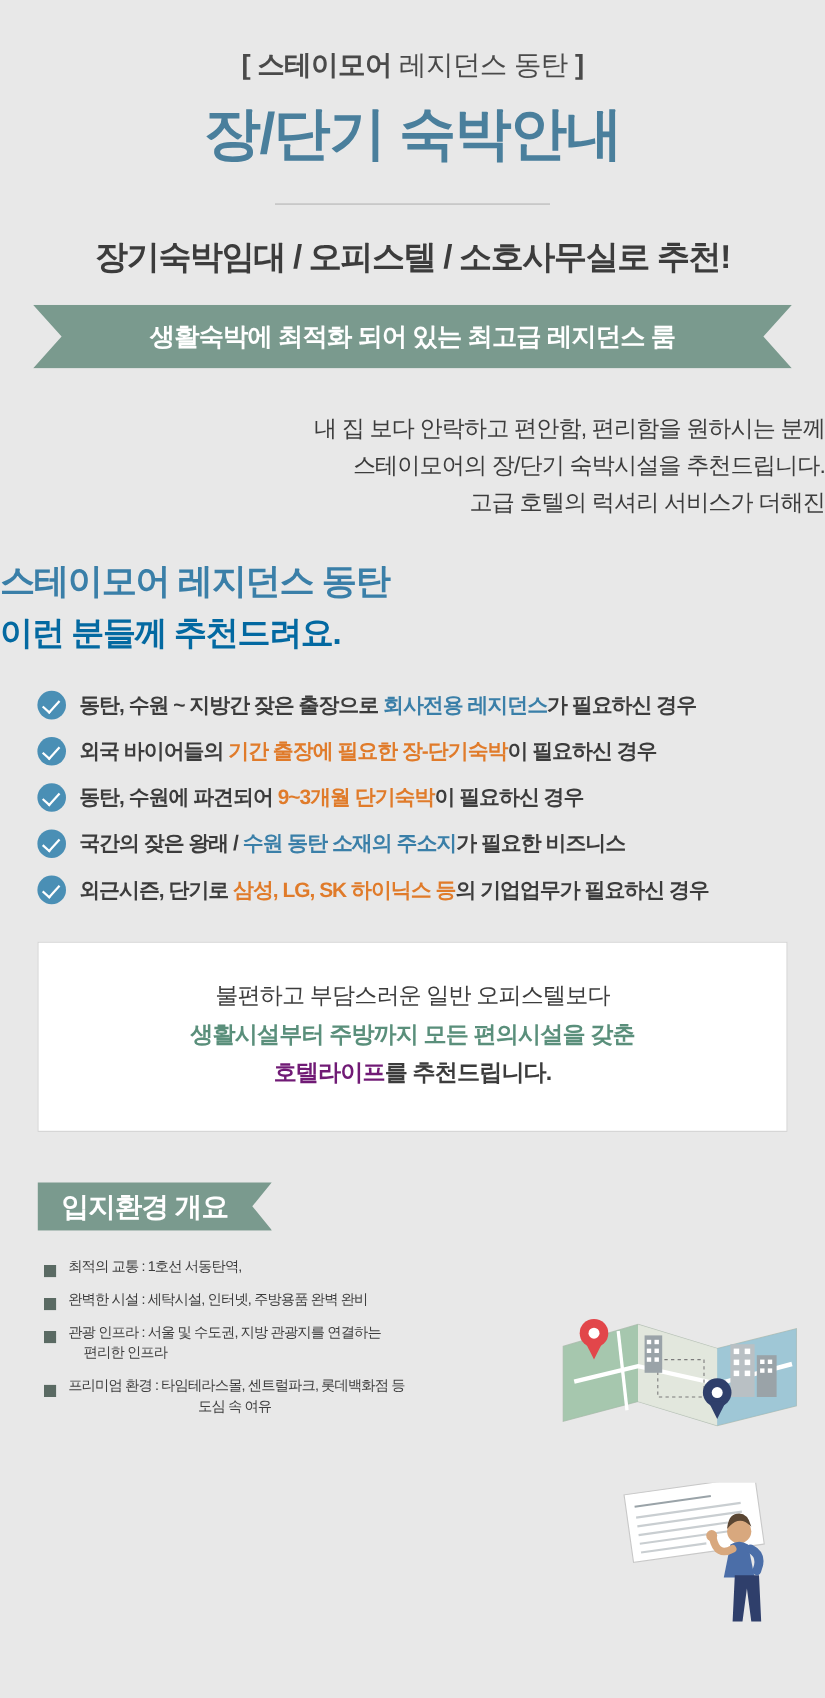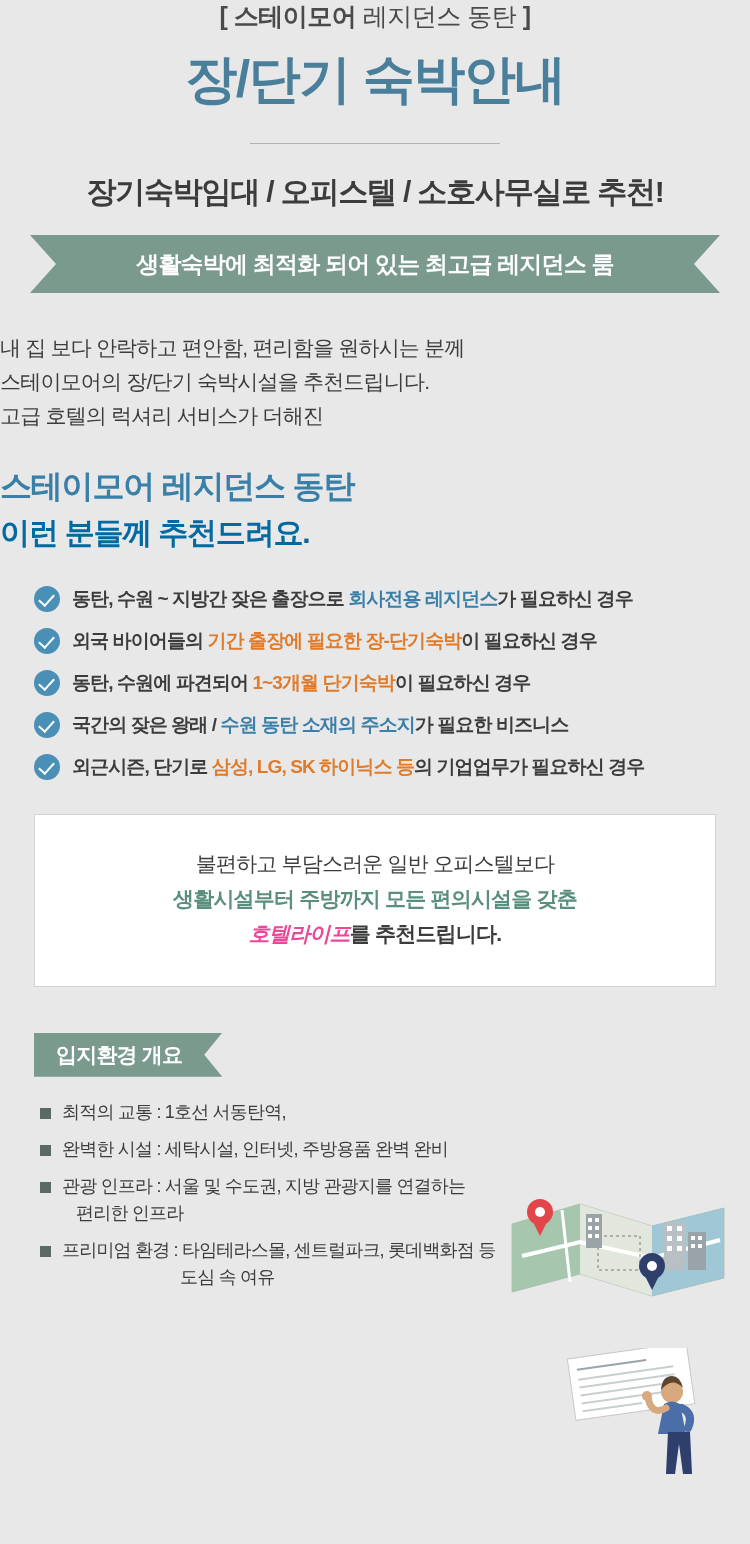--- a/index.html
+++ b/index.html
@@ -8,21 +8,21 @@
     width: 750px;
     height: 1544px;
     background: #e8e8e8;
     font-family: "Liberation Sans", "DejaVu Sans", sans-serif;
     color: #3c3c3c;
     overflow: hidden;
     position: relative;
   }
 
   
-  .header { text-align: center; }
+  .header { padding-top: 42px; text-align: center; }
   .brand-line {
     font-size: 25px;
     font-weight: bold;
     color: #4a4a4a;
     letter-spacing: -0.5px;
   }
   .brand-line .bracket { font-weight: bold; }
   .brand-line .light { font-weight: normal; }
   .main-title {
     margin-top: 12px;
@@ -58,21 +58,21 @@
     letter-spacing: -0.8px;
     display: flex;
     align-items: center;
     justify-content: center;
     clip-path: polygon(0 0, 100% 0, calc(100% - 26px) 50%, 100% 100%, 0 100%, 26px 50%);
   }
 
   
   .intro {
     margin-top: 38px;
-    text-align: left;
+    text-align: right;
     font-size: 21px;
     line-height: 1.62;
     color: #3c3c3c;
     letter-spacing: -0.8px;
   }
 
   
   .rec-head { margin-top: 32px; text-align: left; }
   .rec-head .l1 {
     font-size: 32px;
@@ -130,50 +130,50 @@
     padding: 32px 20px 34px 20px;
     text-align: center;
     font-size: 21px;
     line-height: 1.66;
     letter-spacing: -0.8px;
     font-weight: bold;
     color: #3c3c3c;
   }
   .callout .line1 { font-weight: normal; color: #3c3c3c; }
   .callout .green { color: #5a8f7b; }
-  .callout .blue { color: #ec4899; font-style: italic; }
+  .callout .blue { color: #701a75; }
 
   
   .tag-wrap { margin-top: 46px; position: relative; height: 44px; }
   .tag {
     position: absolute;
     left: 34px; top: 0;
     height: 44px;
     padding: 0 40px 0 22px;
     background: #7a9a8e;
     color: #ffffff;
-    font-size: 21px;
+    font-size: 25px;
     font-weight: bold;
     letter-spacing: -0.8px;
     display: flex;
     align-items: center;
     clip-path: polygon(0 0, 100% 0, calc(100% - 18px) 50%, 100% 100%, 0 100%);
   }
 
   
   .info-list { margin-top: 22px; padding-left: 40px; }
   .info-row { display: flex; margin-bottom: 10px; }
   .bullet-sq {
     flex: 0 0 auto;
     width: 11px; height: 11px;
     background: #5a6a63;
     margin: 9px 11px 0 0;
   }
   .info-text {
-    font-size: 18px;
+    font-size: 13px;
     line-height: 1.5;
     color: #3c3c3c;
     letter-spacing: -0.8px;
     font-weight: normal;
   }
   .info-text .label { font-weight: normal; }
   .info-text .ind { display: block; padding-left: 86px; }
   .info-text .ind2 { display: block; padding-left: 118px; }
   .info-text .ind3 { display: block; padding-left: 14px; }
 
@@ -217,21 +217,21 @@
     <span class="check-text"><span>동탄, 수원 ~ 지방간 잦은 출장으로 </span><span class="hl-blue">회사전용 레지던스</span><span>가 필요하신 경우</span></span>
   </div>
 
   <div class="check-row">
     <span class="check-icon"></span>
     <span class="check-text"><span>외국 바이어들의 </span><span class="hl-orange">기간 출장에 필요한 장-단기숙박</span><span>이 필요하신 경우</span></span>
   </div>
 
   <div class="check-row">
     <span class="check-icon"></span>
-    <span class="check-text"><span>동탄, 수원에 파견되어 </span><span class="hl-orange">1~3개월 단기숙박</span><span>이 필요하신 경우</span></span>
+    <span class="check-text"><span>동탄, 수원에 파견되어 </span><span class="hl-orange">9~3개월 단기숙박</span><span>이 필요하신 경우</span></span>
   </div>
 
   <div class="check-row">
     <span class="check-icon"></span>
     <span class="check-text"><span>국간의 잦은 왕래 / </span><span class="hl-blue">수원 동탄 소재의 주소지</span><span>가 필요한 비즈니스</span></span>
   </div>
 
   <div class="check-row">
     <span class="check-icon"></span>
     <span class="check-text"><span>외근시즌, 단기로 </span><span class="hl-orange">삼성, LG, SK 하이닉스 등</span><span>의 기업업무가 필요하신 경우</span></span>

